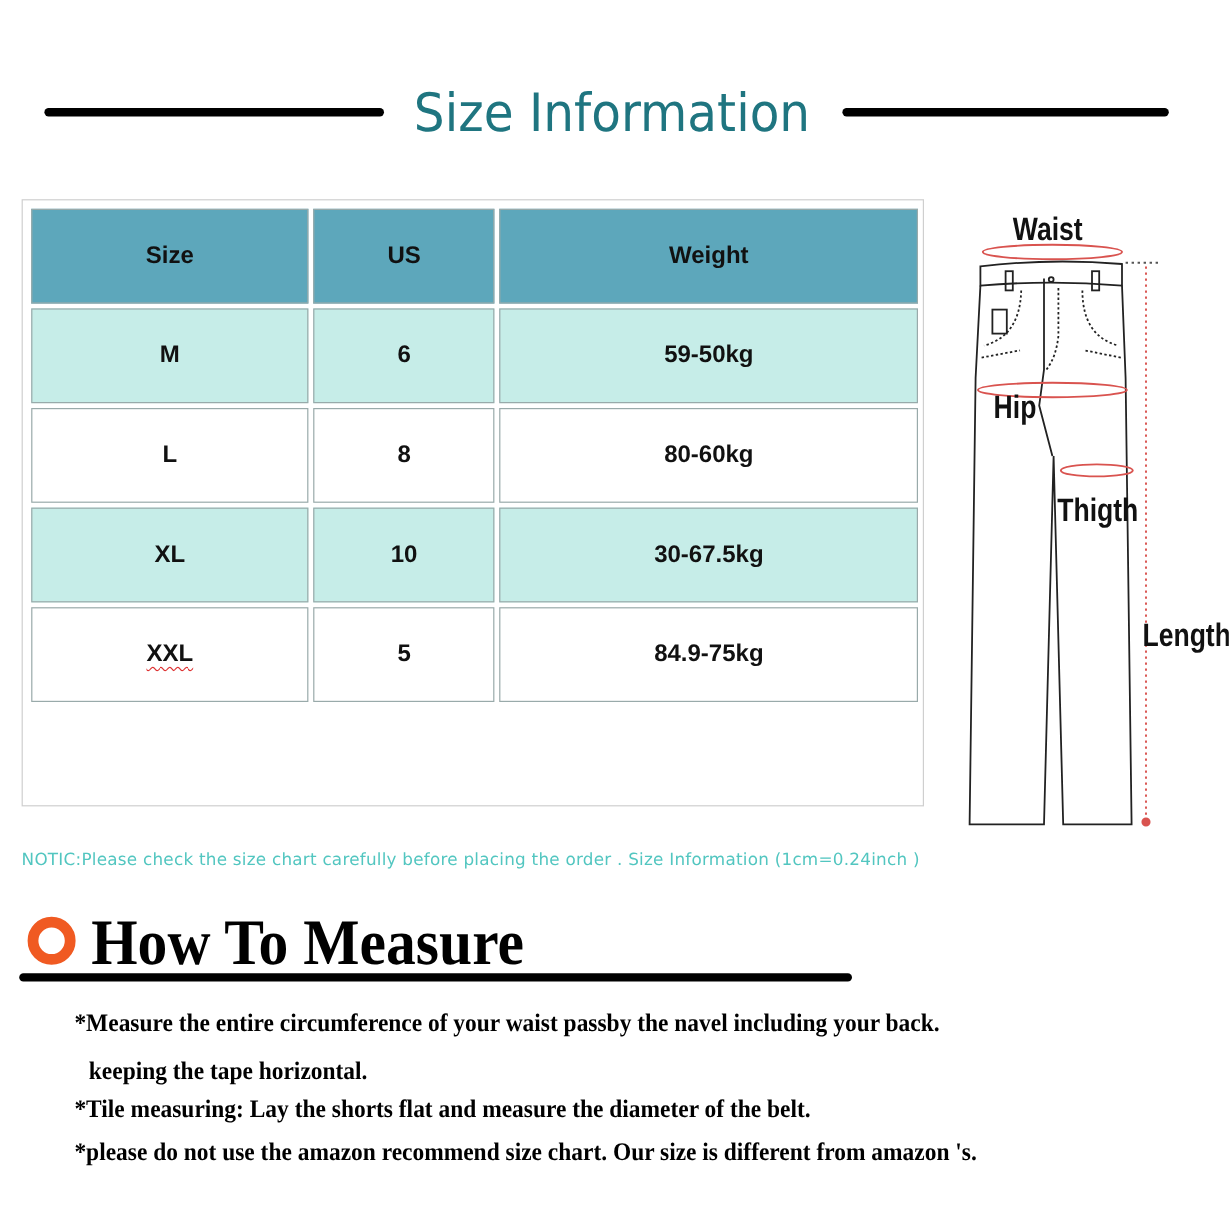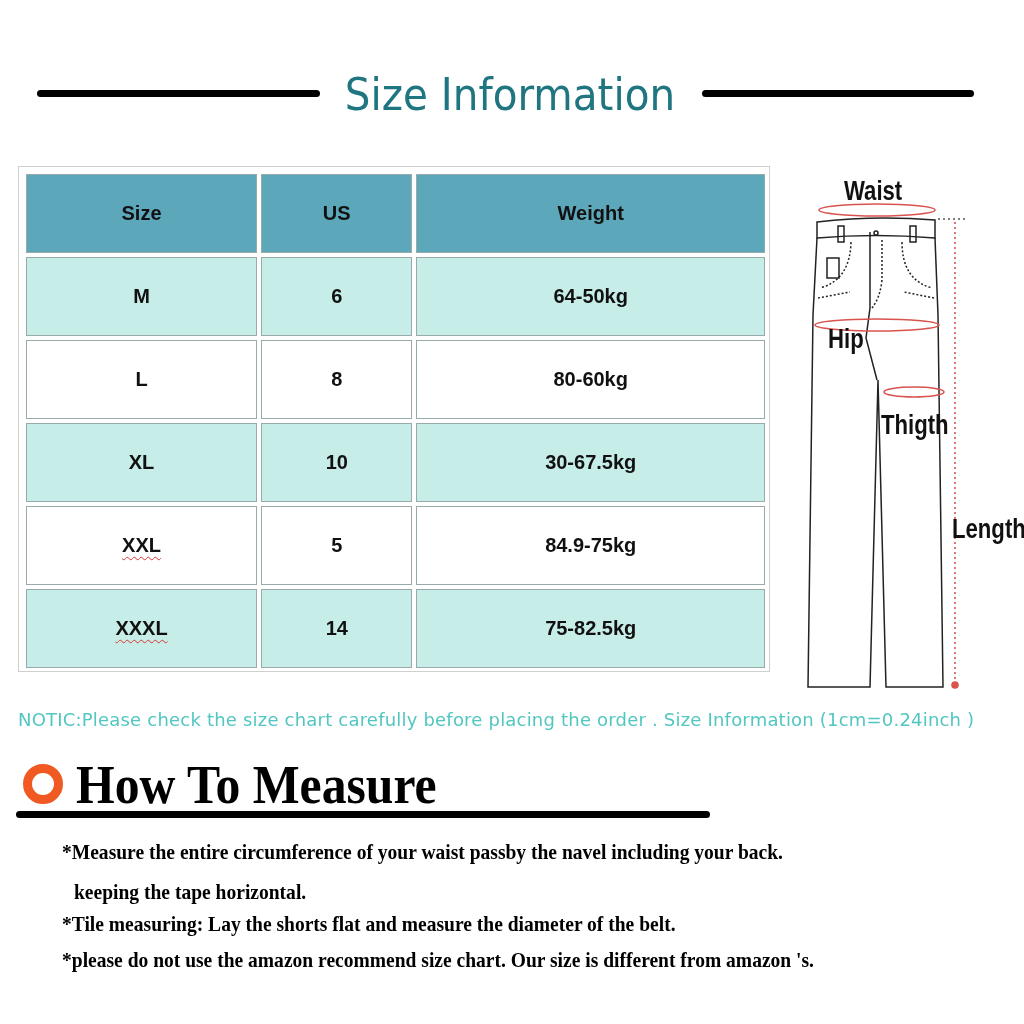--- a/index.html
+++ b/index.html
@@ -16,21 +16,21 @@
   table.size-table tr.head td { background:#5da7bb; height:77px; }
   table.size-table tr.body td { height:77px; }
   table.size-table tr.teal td { background:#c6ede8; }
   table.size-table tr.white td { background:#ffffff; }
   .c1 { width:230px; } .c2 { width:150px; } .c3 { width:348px; }
   .squiggle { text-decoration:underline wavy #d33; text-decoration-thickness:1px; text-underline-offset:4px; }
 
   .diagram { position:absolute; left:790px; top:170px; width:234px; height:530px; }
   .dlabel { position:absolute; font-weight:bold; font-size:27px; color:#111; transform:scaleX(0.82); transform-origin:left; }
 
-  .notice { position:absolute; left:18px; top:709px; width:1000px; font-size:18px; color:#52c6c0; font-family:"DejaVu Sans", sans-serif; letter-spacing:0.2px; white-space:nowrap; }
+  .notice { position:absolute; left:18px; top:709px; width:1000px; font-size:14px; color:#52c6c0; font-family:"DejaVu Sans", sans-serif; letter-spacing:0.2px; white-space:nowrap; }
 
   .measure-head { position:absolute; left:16px; top:752px; width:720px; height:70px; }
   .ring { position:absolute; left:7px; top:12px; width:28px; height:28px; border-radius:50%; border:9px solid #f05a22; box-sizing:border-box; width:40px; height:40px; }
   .measure-title { position:absolute; left:60px; top:0px; font-family:"Liberation Serif", serif; font-weight:bold; font-size:54px; color:#000; white-space:nowrap; transform:scaleX(0.92); transform-origin:left; line-height:66px; }
   .measure-line { position:absolute; left:0; top:59px; width:694px; height:7px; background:#000; border-radius:4px; }
 
   .instr { position:absolute; left:62px; font-family:"Liberation Serif", serif; font-weight:bold; font-size:21px; color:#000; white-space:nowrap; transform:scaleX(0.93); transform-origin:left; }
 </style>
 </head>
 <body>
@@ -45,41 +45,36 @@
   <table class="size-table">
     <tbody>
         <tr class="head">
       <td class="c1">Size</td>
       <td class="c2">US</td>
       <td class="c3">Weight</td>
     </tr>
     <tr class="body teal">
       <td>M</td>
       <td>6</td>
-      <td>64-50kg</td>
+      <td>59-50kg</td>
     </tr>
     <tr class="body white">
       <td>L</td>
       <td>8</td>
       <td>80-60kg</td>
     </tr>
     <tr class="body teal">
       <td>XL</td>
       <td>10</td>
       <td>30-67.5kg</td>
     </tr>
     <tr class="body white">
       <td><span class="squiggle">XXL</span></td>
       <td>5</td>
       <td>84.9-75kg</td>
-    </tr>
-    <tr class="body teal">
-      <td><span class="squiggle">XXXL</span></td>
-      <td>14</td>
-      <td>75-82.5kg</td>
     </tr>
   </tbody>
     </table>
 </div>
 
 <div class="diagram">
   <svg width="234" height="530" viewBox="0 0 234 530">
     <g fill="none" stroke="#222" stroke-width="1.5">
 
       <path d="M27 52 Q85 45 145 50 L145 68 Q85 63 27 68 Z"></path>

